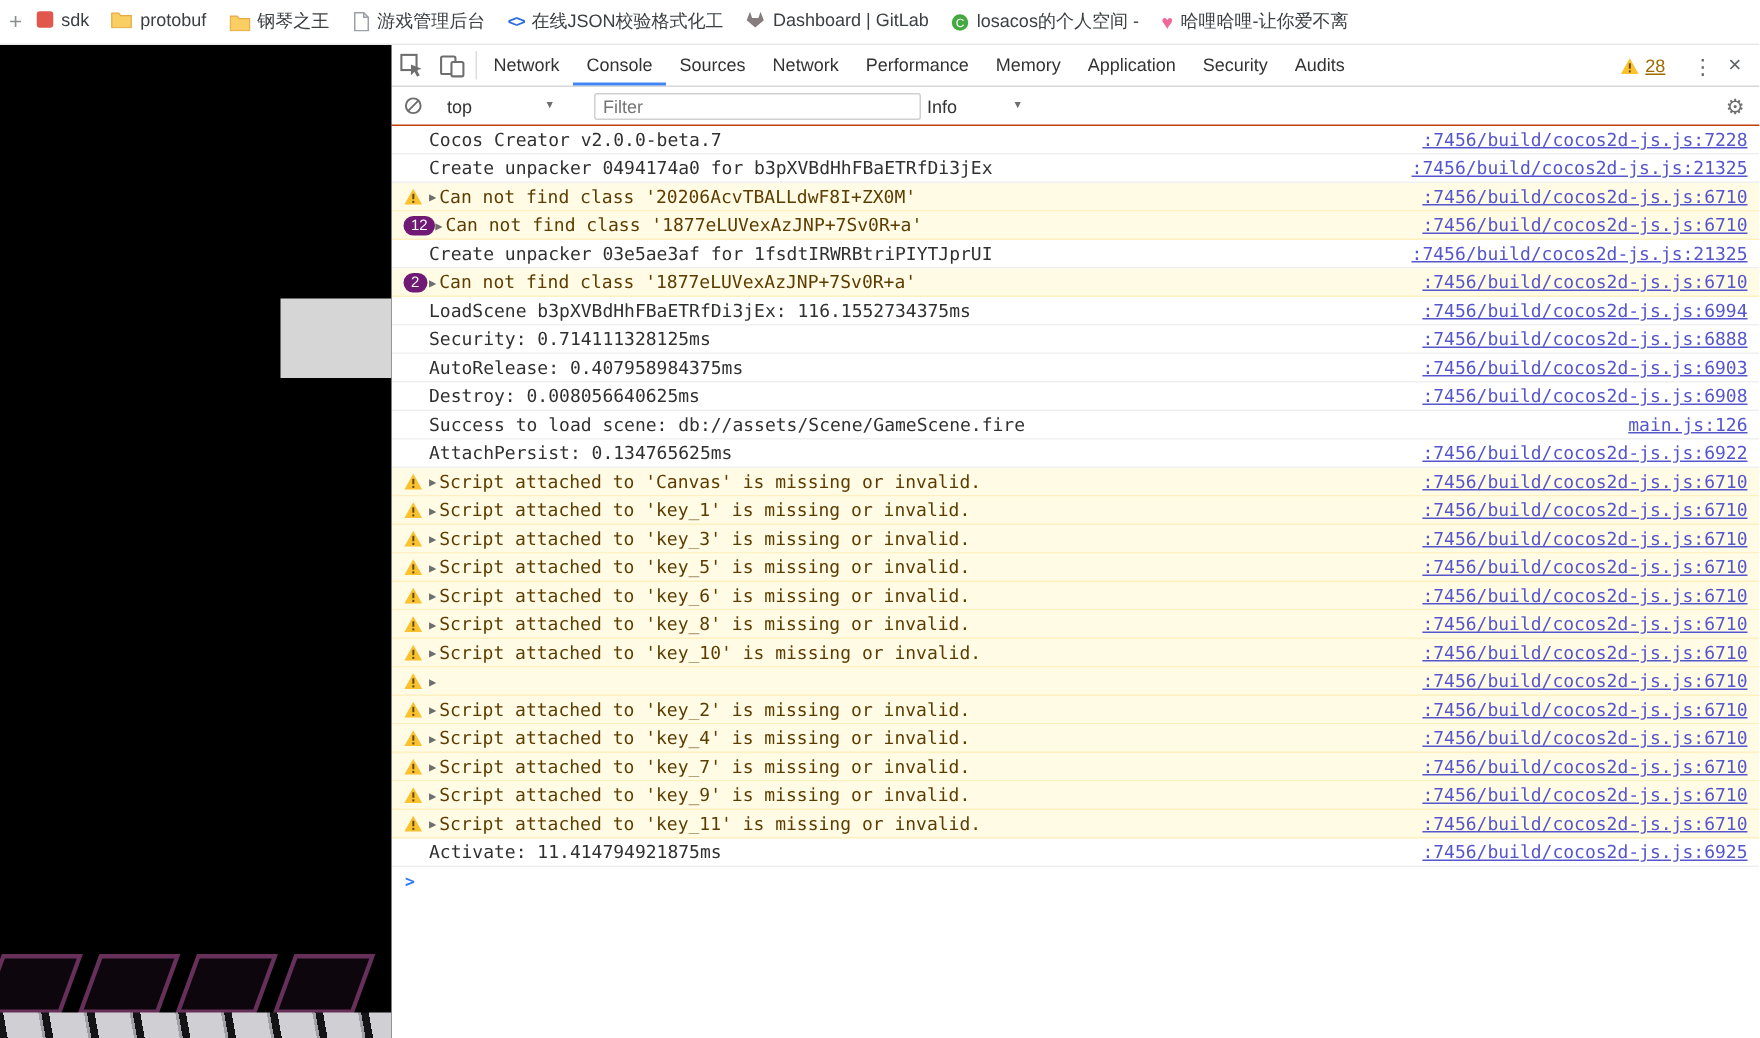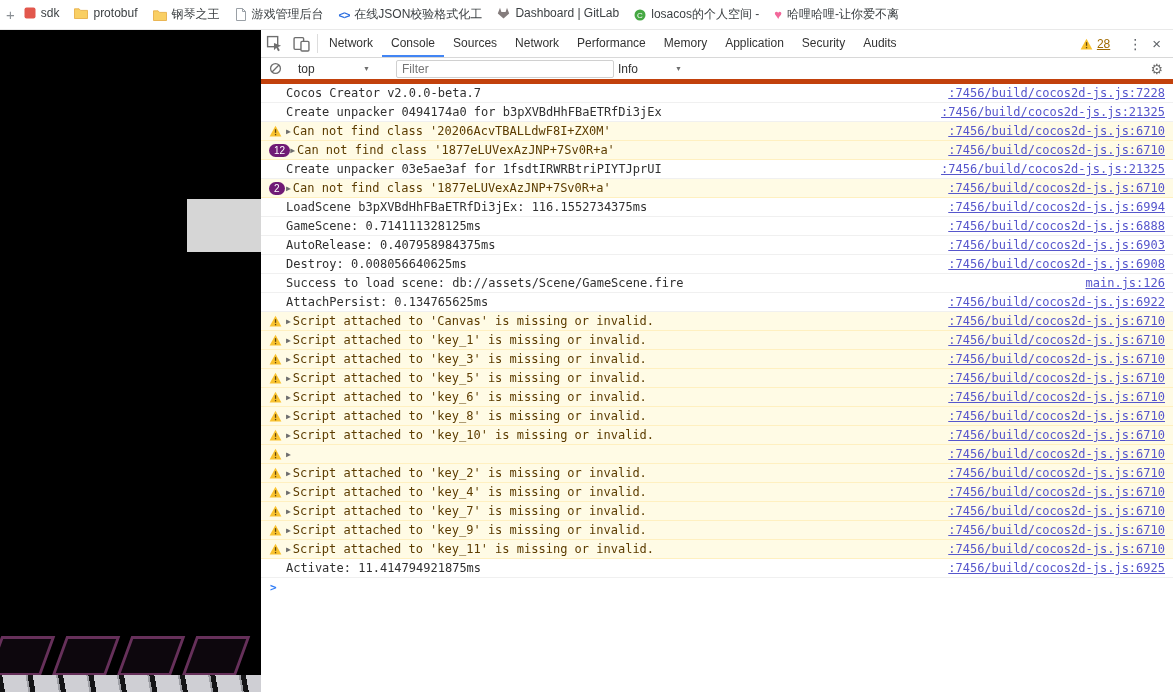--- a/index.html
+++ b/index.html
@@ -41,21 +41,21 @@
   .dt-iconbtn { width:27px; display:flex; align-items:center; justify-content:center; }
   .dt-icon-sep { width:1px; background:#ddd; margin:4px 2px; }
   .dt-tab { display:flex; align-items:center; padding:0 9px; border-bottom:2px solid transparent; cursor:default; }
   .dt-tab.active { border-bottom-color:#4285f4; color:#333; }
   .dt-right { margin-left:auto; display:flex; align-items:center; padding-right:4px; }
   .warn-count-wrap { display:flex; align-items:center; margin-right:10px; }
   .warn-count { color:#a06a00; font-size:12px; margin-left:4px;text-decoration:underline; }
   .kebab-glyph { color:#5f6368; font-size:14px; padding:0 8px; }
   .close-glyph { color:#5f6368; font-size:15px; padding:0 8px 0 2px; }
 
-  .dt-toolbar { height:26px; flex:none; display:flex; align-items:center; border-bottom:5px solid #c2410c; padding:0 8px; font-size:12px; color:#333; }
+  .dt-toolbar { height:26px; flex:none; display:flex; align-items:center; border-bottom:1px solid #c2410c; padding:0 8px; font-size:12px; color:#333; }
   .ban-icon-wrap { margin-right:12px; display:flex; align-items:center; }
   .ctx-select, .level-select { display:flex; align-items:center; justify-content:space-between; padding:0 4px; cursor:default; }
   .ctx-select { width:80px; }
   .level-select { width:72px; }
   .caret-glyph { font-size:7px; color:#6e6e6e; }
   .filter-input { width:218px; height:18px; margin-left:22px; border:1px solid #d0d0d0; border-radius:2px;
     font-size:12px; padding:0 5px; color:#333; outline:none; font-family:"Liberation Sans",sans-serif; }
   .gear-glyph { margin-left:auto; color:#6e6e6e; font-size:14px; padding-right:2px; }
 
   
@@ -284,21 +284,21 @@
 
     <span class="row-text">LoadScene b3pXVBdHhFBaETRfDi3jEx: 116.1552734375ms</span>
     <a class="row-source">:7456/build/cocos2d-js.js:6994</a>
   </div>
           <div class="console-row">
     <span class="icon-slot">
       
       
     </span>
 
-    <span class="row-text">GameScene: 0.714111328125ms</span>
+    <span class="row-text">Security: 0.714111328125ms</span>
     <a class="row-source">:7456/build/cocos2d-js.js:6888</a>
   </div>
           <div class="console-row">
     <span class="icon-slot">
       
       
     </span>
 
     <span class="row-text">AutoRelease: 0.407958984375ms</span>
     <a class="row-source">:7456/build/cocos2d-js.js:6903</a>

